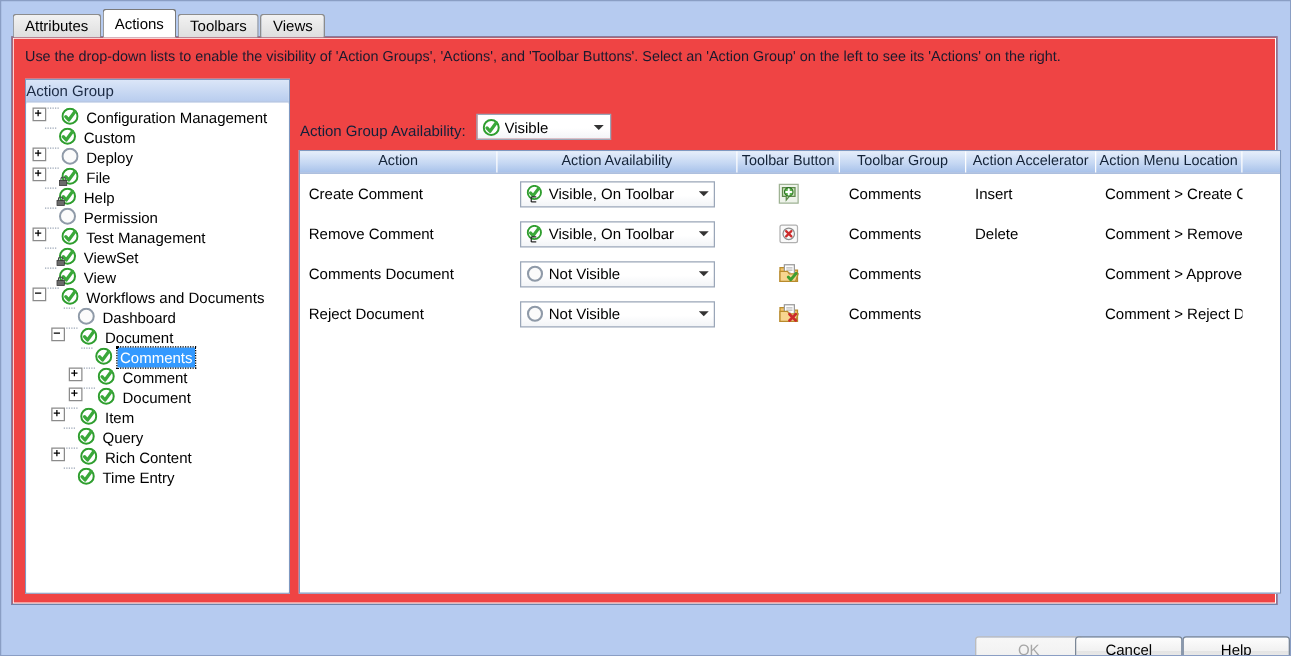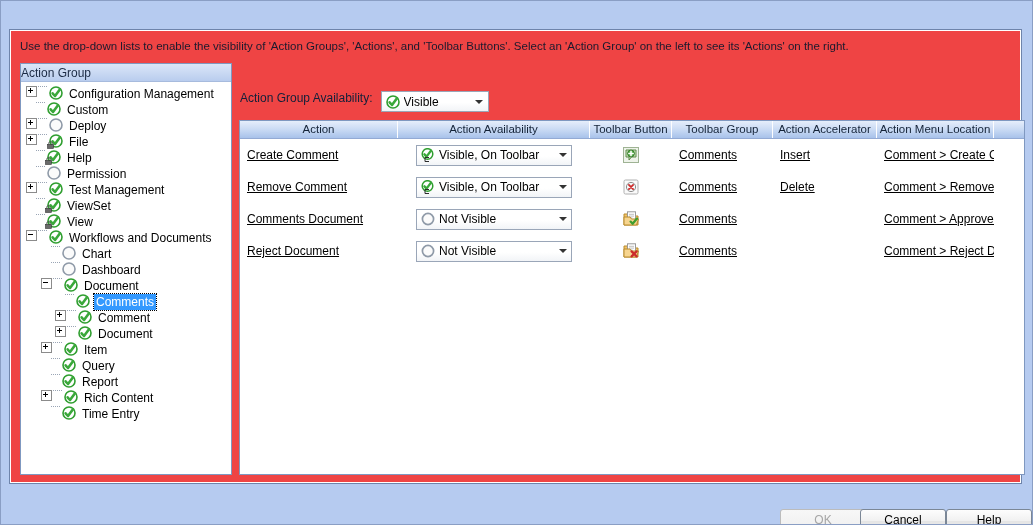--- a/index.html
+++ b/index.html
@@ -167,21 +167,21 @@
     position: absolute;
     left: -2px; bottom: -1px;
     width: 7px; height: 8px;
   }
 
   
   .avail-row {
     position: absolute;
     left: 230px; top: 61px;
     display: flex;
-    align-items: flex-start;
+    align-items: flex-end;
     font-size: 12px;
   }
   .avail-label { color: #12203a; margin-right: 8px; }
 
   .combo {
     position: relative;
     height: 21px;
     background: linear-gradient(to bottom, #ffffff 0%, #ffffff 55%, #f2f4f7 100%);
     border: 1px solid #9aa6b8;
     box-sizing: border-box;
@@ -255,21 +255,21 @@
     box-sizing: border-box;
     font-size: 12px;
     color: #000;
     overflow: hidden;
     white-space: nowrap;
     display: flex;
     align-items: center;
     height: 100%;
   }
   .td.center { justify-content: center; }
-  .td.pad { padding-left: 7px; text-decoration: underline; }
+  .td.pad { padding-left: 7px; }
 
   .cell-combo { width: 156px; }
 
   
   .tbicon { width: 18px; height: 18px; display:block; }
 
   
   .footer {
     position: absolute;
     left: 0; bottom: 0;
@@ -298,20 +298,26 @@
   }
   .btn.ok { right: 166px; }
   .btn.cancel { right: 86px; }
   .btn.help { right: 0px; }
 </style>
 </head>
 <body>
 
 <div class="app">
 
+  <div class="tabstrip">
+      <div class="tab">Attributes</div>
+      <div class="tab active">Actions</div>
+      <div class="tab">Toolbars</div>
+      <div class="tab">Views</div>
+    </div>
 
   <div class="panel">
 
     <div class="instructions">Use the drop-down lists to enable the visibility of 'Action Groups', 'Actions', and 'Toolbar Buttons'.  Select an 'Action Group' on the left to see its 'Actions' on the right.</div>
 
     <div class="tree-wrap">
       <div class="tree-header">Action Group</div>
       <div class="tree-body">
           <div class="tnode">
             <span class="indent" style="width: 5px;"></span>
@@ -449,31 +455,20 @@
           </div>
           <div class="tnode">
             <span class="indent" style="width: 20px;"></span>
             <span class="expspace"></span>
             <span class="dots"></span>
             <span class="ico circle">
               <svg width="14" height="14" viewBox="0 0 14 14">
                 <circle cx="7" cy="7" r="6" fill="#fbfbfb" stroke="#8f9aa8" stroke-width="1.6"></circle>
               </svg>
             </span>
-            <span class="tlabel">Chart</span>
-          </div>
-          <div class="tnode">
-            <span class="indent" style="width: 20px;"></span>
-            <span class="expspace"></span>
-            <span class="dots"></span>
-            <span class="ico circle">
-              <svg width="14" height="14" viewBox="0 0 14 14">
-                <circle cx="7" cy="7" r="6" fill="#fbfbfb" stroke="#8f9aa8" stroke-width="1.6"></circle>
-              </svg>
-            </span>
             <span class="tlabel">Dashboard</span>
           </div>
           <div class="tnode">
             <span class="indent" style="width: 20px;"></span>
             <span class="exp"></span>
             <span class="dots"></span>
             <span class="ico check">
               <svg width="14" height="14" viewBox="0 0 14 14">
                 <circle cx="7" cy="7" r="6" fill="#ffffff" stroke="#2f9e2f" stroke-width="1.6"></circle>
                 <path d="M3.6 7.3 L6 10 L11 3.2" fill="none" stroke="#3aa83a" stroke-width="2.6" stroke-linecap="round" stroke-linejoin="round"></path>
@@ -533,32 +528,20 @@
             <span class="indent" style="width: 20px;"></span>
             <span class="expspace"></span>
             <span class="dots"></span>
             <span class="ico check">
               <svg width="14" height="14" viewBox="0 0 14 14">
                 <circle cx="7" cy="7" r="6" fill="#ffffff" stroke="#2f9e2f" stroke-width="1.6"></circle>
                 <path d="M3.6 7.3 L6 10 L11 3.2" fill="none" stroke="#3aa83a" stroke-width="2.6" stroke-linecap="round" stroke-linejoin="round"></path>
               </svg>
             </span>
             <span class="tlabel">Query</span>
-          </div>
-          <div class="tnode">
-            <span class="indent" style="width: 20px;"></span>
-            <span class="expspace"></span>
-            <span class="dots"></span>
-            <span class="ico check">
-              <svg width="14" height="14" viewBox="0 0 14 14">
-                <circle cx="7" cy="7" r="6" fill="#ffffff" stroke="#2f9e2f" stroke-width="1.6"></circle>
-                <path d="M3.6 7.3 L6 10 L11 3.2" fill="none" stroke="#3aa83a" stroke-width="2.6" stroke-linecap="round" stroke-linejoin="round"></path>
-              </svg>
-            </span>
-            <span class="tlabel">Report</span>
           </div>
           <div class="tnode">
             <span class="indent" style="width: 20px;"></span>
             <span class="exp plus"></span>
             <span class="dots"></span>
             <span class="ico check">
               <svg width="14" height="14" viewBox="0 0 14 14">
                 <circle cx="7" cy="7" r="6" fill="#ffffff" stroke="#2f9e2f" stroke-width="1.6"></circle>
                 <path d="M3.6 7.3 L6 10 L11 3.2" fill="none" stroke="#3aa83a" stroke-width="2.6" stroke-linecap="round" stroke-linejoin="round"></path>
               </svg>

